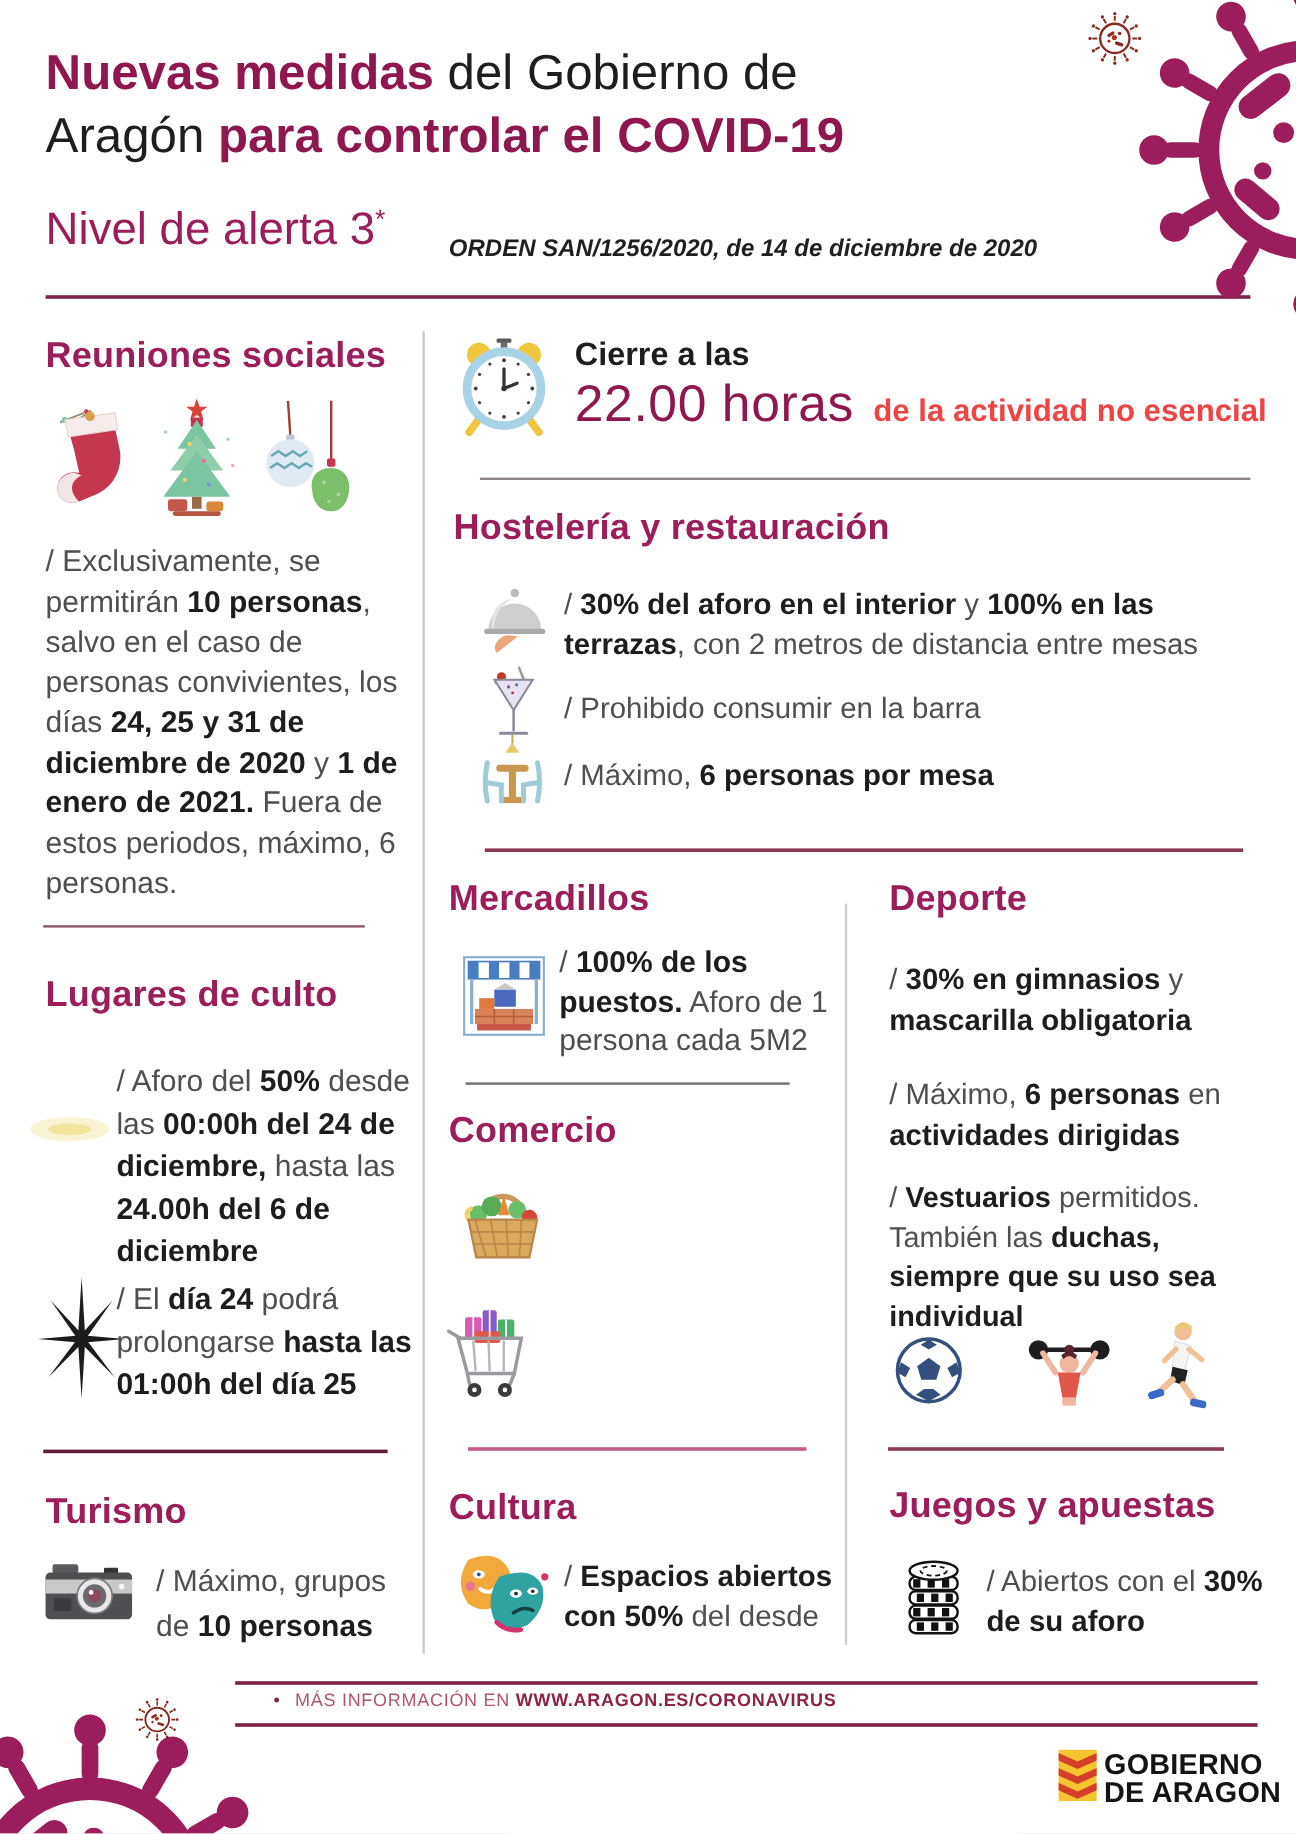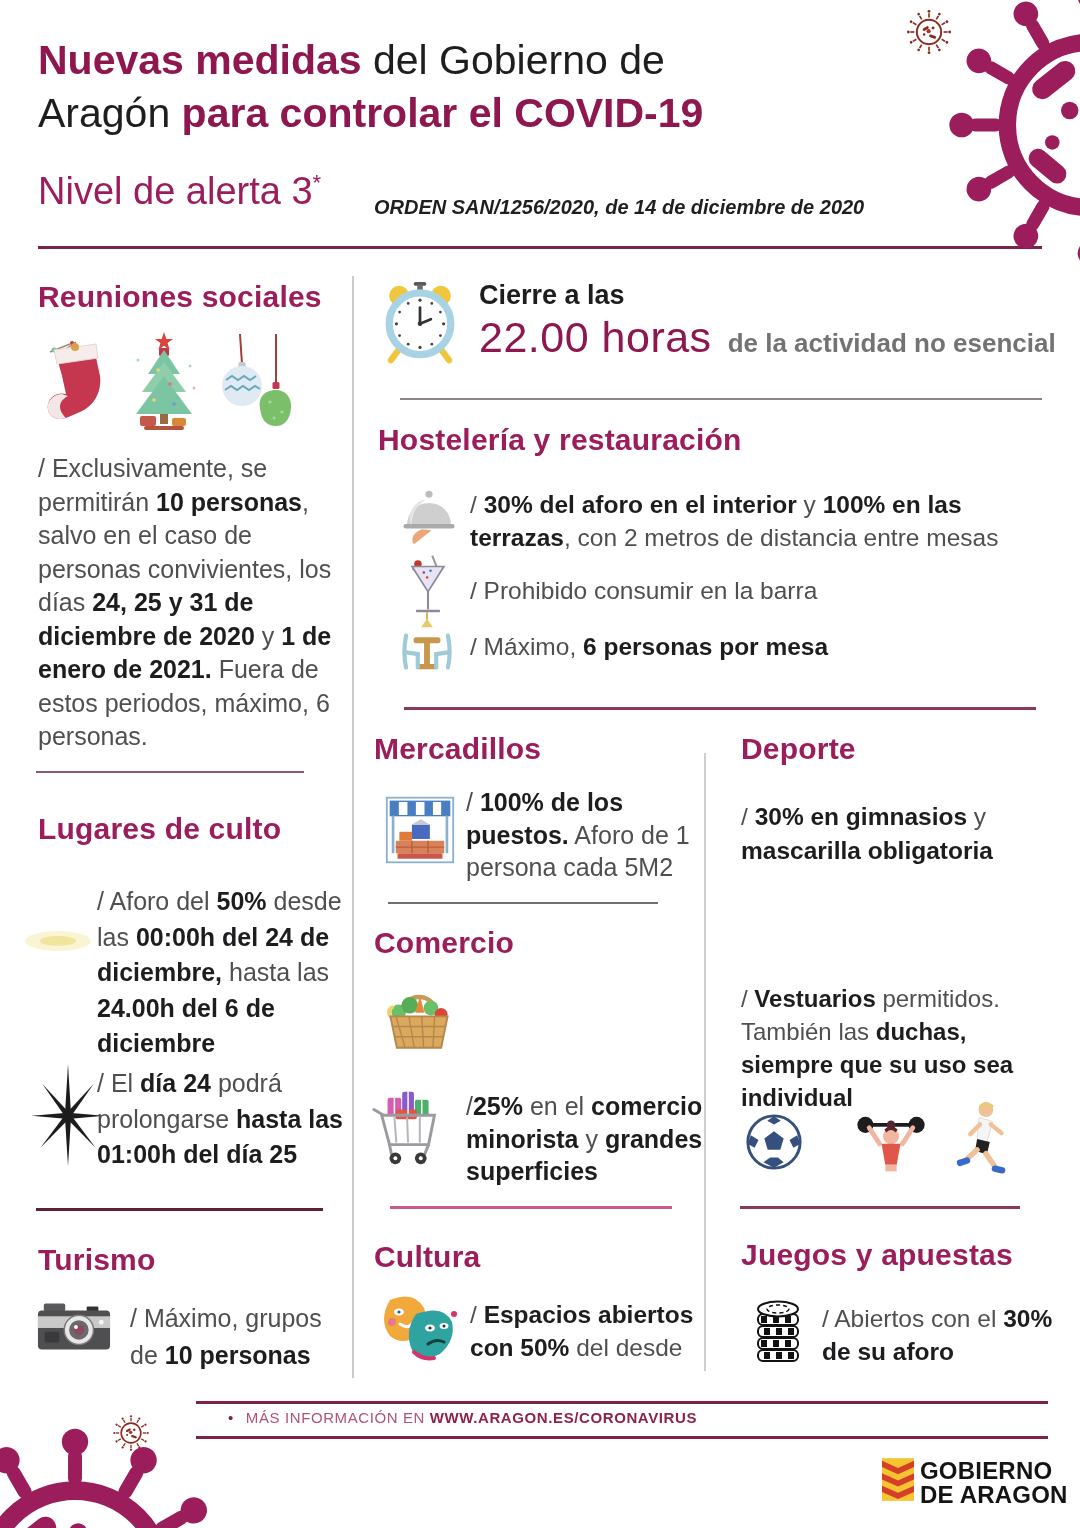--- a/index.html
+++ b/index.html
@@ -19,21 +19,21 @@
   .title{position:absolute;left:38px;top:34px;width:840px;font-size:41px;line-height:53px;color:#1e1e1e;font-weight:500;}
   .title .tb{color:#8e1750;font-weight:800;}
   .nivel{position:absolute;left:38px;top:170px;font-size:38px;font-weight:400;color:#9b1d5b;}
   .nivel sup{font-size:22px;}
   .orden{position:absolute;left:374px;top:196px;font-size:20px;font-style:italic;font-weight:600;color:#1f1f1f;}
   
   .closure{position:absolute;left:479px;top:280px;}
   .closure .l1{font-size:27px;font-weight:700;color:#1d1d1f;}
   .closure .l2{display:flex;align-items:baseline;margin-top:2px;}
   .closure .time{font-size:43px;font-weight:400;color:#8e1750;letter-spacing:.5px;}
-  .closure .rest{font-size:26px;font-weight:700;color:#737373;margin-left:16px;}
+  .closure .rest{font-size:26px;font-weight:700;color:#ef4444;margin-left:16px;}
   
   .info{position:absolute;left:228px;top:1409px;font-size:15px;letter-spacing:.6px;color:#b05570;font-weight:500;}
   .info .bullet{margin-right:12px;color:#7d2248;}
   .info .url{font-weight:800;color:#8e2247;}
   .logo-text{position:absolute;left:920px;top:1459px;font-size:24px;line-height:24px;font-weight:700;color:#141414;letter-spacing:.2px;}
 </style>
 </head>
 <body>
 
 <div class="page">
@@ -430,21 +430,20 @@
         <line x1="40" y1="32" x2="41" y2="58"></line>
         <line x1="53" y1="32" x2="53" y2="58"></line>
       </g>
     <line x1="22" y1="60" x2="24" y2="70" stroke="#9a9aa0" stroke-width="3"></line>
     <line x1="62" y1="60" x2="58" y2="70" stroke="#9a9aa0" stroke-width="3"></line>
     <circle cx="28" cy="74" r="6" fill="#3a3a3c"></circle>
       <circle cx="28" cy="74" r="2" fill="#fff"></circle>
     <circle cx="54" cy="74" r="6" fill="#3a3a3c"></circle>
       <circle cx="54" cy="74" r="2" fill="#fff"></circle>
   </svg>
-  <p class="txt" style="left:466px;top:1090px;width:262px;font-size:25px;line-height:32.5px;"><span>/</span><span class="b">25%</span><span> en el </span><span class="b">comercio minorista</span><span> y </span><span class="b">grandes superficies</span></p>
 
   <div class="hr" style="left:390px;top:1206px;width:282px;height:2.5px;background:#c75b8a;"></div>
 
   <h2 class="sec" style="left:374px;top:1240px;">Cultura</h2>
 
   <svg class="abs" style="left:372px;top:1292px;" width="88" height="74" viewBox="0 0 88 74">
     <path d="M18,8 Q42,-2 52,16 Q58,32 46,44 Q30,54 18,44 Q6,28 18,8 Z" fill="#f2a93b"></path>
     <ellipse cx="27" cy="20" rx="5" ry="3.5" fill="#ffffff"></ellipse>
       <circle cx="27" cy="20" r="1.6" fill="#3a5a8c"></circle>
     <circle cx="20" cy="30" r="4" fill="#e86aa0" opacity="0.8"></circle>
@@ -457,20 +456,21 @@
     <path d="M56,52 Q64,46 72,50" stroke="#15403e" stroke-width="3" fill="none" stroke-linecap="round"></path>
     <path d="M42,60 Q50,68 62,66" stroke="#d6336c" stroke-width="4" fill="none" stroke-linecap="round"></path>
     <circle cx="82" cy="22" r="3" fill="#d6336c"></circle>
   </svg>
   <p class="txt" style="left:470px;top:1298px;width:240px;font-size:24.5px;line-height:33px;"><span>/ </span><span class="b">Espacios abiertos con 50%</span><span> del desde</span></p>
 
   <div class="vr" style="left:704px;top:753px;width:2px;height:618px;background:#cfcfcf;"></div>
 
   <h2 class="sec" style="left:741px;top:732px;">Deporte</h2>
   <p class="txt" style="left:741px;top:800px;width:312px;font-size:24.5px;line-height:34px;"><span>/ </span><span class="b">30% en gimnasios</span><span> y </span><span class="b">mascarilla obligatoria</span></p>
+  <p class="txt" style="left:741px;top:896px;width:312px;font-size:24.5px;line-height:34px;"><span>/ Máximo, </span><span class="b">6 personas</span><span> en </span><span class="b">actividades dirigidas</span></p>
   <p class="txt" style="left:741px;top:982px;width:318px;font-size:24px;line-height:33px;"><span>/ </span><span class="b">Vestuarios</span><span> permitidos. También las </span><span class="b">duchas, siempre que su uso sea individual</span></p>
 
   <svg class="abs" style="left:744px;top:1112px;" width="60" height="60" viewBox="0 0 62 62">
     <circle cx="31" cy="31" r="27" fill="#ffffff" stroke="#35507e" stroke-width="3"></circle>
     <polygon points="31,20 41,27.5 37.5,39 24.5,39 21,27.5" fill="#35507e"></polygon>
     <polygon points="31,4.5 38,9 31,13 24,9" fill="#35507e"></polygon>
     <polygon points="55,24 58,33 51,37 47,29" fill="#35507e"></polygon>
     <polygon points="7,24 15,29 11,37 4,33" fill="#35507e"></polygon>
     <polygon points="20,52 27,47 35,47 41,52 31,57.5" fill="#35507e"></polygon>
   </svg>

